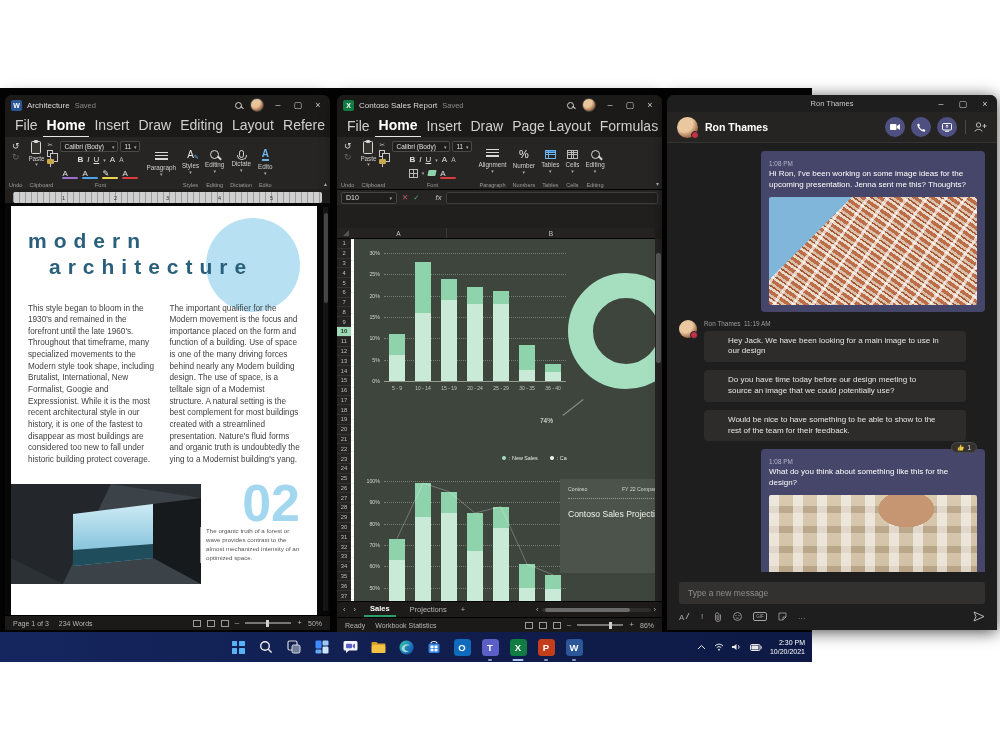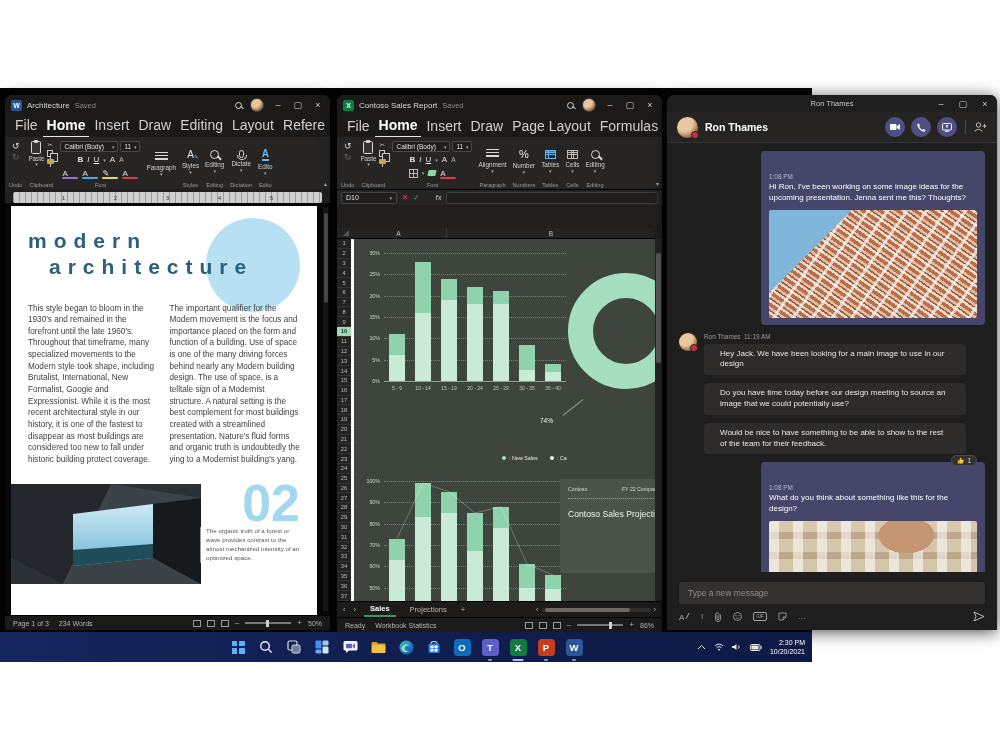--- a/index.html
+++ b/index.html
@@ -159,39 +159,39 @@
 .tm-head{height:31px;display:flex;align-items:center;padding:0 10px;background:#252423;border-bottom:1px solid #333;gap:7px;}
 .tm-ava{width:21px;height:21px;border-radius:50%;background:radial-gradient(circle at 35% 30%,#eac79e 0 42%,#a5714c 70%,#5d4231 100%);position:relative;flex:none;}
 .tm-ava::after{content:"";position:absolute;right:-1px;bottom:-1px;width:6px;height:6px;border-radius:50%;background:#c4314b;border:1.5px solid #252423;}
 .tm-ava.sm{width:18px;height:18px;}
 .tm-name{font-size:10.5px;font-weight:bold;color:#fff;}
 .tm-headr{margin-left:auto;display:flex;align-items:center;gap:6px;}
 .callbtn{width:20px;height:20px;border-radius:50%;background:#4f5082;display:flex;align-items:center;justify-content:center;}
 .tm-div{width:1px;height:14px;background:#4a4a4a;margin:0 2px;}
 .chat{position:absolute;left:0;right:0;top:48px;bottom:58px;padding:8px 12px;overflow:hidden;}
 .msg-sent{display:flex;justify-content:flex-end;position:relative;margin-bottom:8px;}
-.sbubble{width:224px;background:#46466a;border-radius:4px;padding:22px 8px 7px;position:relative;}
+.sbubble{width:224px;background:#46466a;border-radius:4px;padding:9px 8px 7px;position:relative;}
 .msg-time{font-size:6.4px;color:#b8b8cf;margin-bottom:2px;}
 .msg-text{font-size:8px;color:#fff;line-height:1.35;}
 .msg-img{width:100%;height:108px;margin-top:6px;border-radius:2px;}
 .img-facade{background:
  linear-gradient(135deg,#7fb6d9 0 26%,rgba(0,0,0,0) 26.5%),
  repeating-linear-gradient(125deg,rgba(255,255,255,.65) 0 3px,rgba(255,255,255,0) 3px 16px),
  repeating-linear-gradient(35deg,#bd6e48 0 3.5px,#e9d9c9 3.5px 6px,#a65731 6px 7.5px,#d8c2ae 7.5px 10px);}
 .img-model{height:118px;background:
  radial-gradient(ellipse 46px 30px at 66% 12%,#c69673 0 60%,rgba(0,0,0,0) 61%),
  radial-gradient(ellipse 22px 14px at 22% 92%,#141414 0 60%,rgba(0,0,0,0) 61%),
  radial-gradient(ellipse 18px 12px at 38% 99%,#2d2d2d 0 60%,rgba(0,0,0,0) 61%),
  repeating-linear-gradient(90deg,rgba(255,255,255,.55) 0 10px,rgba(0,0,0,0) 10px 24px),
  repeating-linear-gradient(0deg,rgba(120,90,55,.28) 0 7px,rgba(0,0,0,0) 7px 20px),
  linear-gradient(#d9cab0,#cdbc9e);}
 .msg-recv{display:flex;gap:7px;margin-bottom:8px;position:relative;}
 .recv-body{display:flex;flex-direction:column;gap:4px;}
 .meta{font-size:6.4px;color:#9c9c9c;}
-.rbubble{background:#2d2c2b;border-radius:4px;padding:5px 16px;font-size:8px;color:#e6e6e6;line-height:1.35;max-width:262px;}
+.rbubble{background:#2d2c2b;border-radius:4px;padding:5px 24px;font-size:8px;color:#e6e6e6;line-height:1.35;max-width:262px;}
 .indent{margin-left:25px;}
 .reaction{position:absolute;top:-7px;background:#33322f;border:1px solid #4a4a47;border-radius:8px;padding:1px 5px;font-size:6.4px;color:#ddd;display:flex;align-items:center;gap:3px;}
 .tm-inputzone{position:absolute;left:0;right:0;bottom:0;padding:6px 12px 8px;background:#1f1e1e;}
 .tm-input{width:100%;height:22px;background:#323130;border:none;border-radius:3px;color:#ddd;font-size:8.5px;padding:0 9px;outline:none;}
 .tm-input::placeholder{color:#8f8d8b;}
 .tm-tools{display:flex;align-items:center;gap:11px;margin-top:7px;color:#a8a6a4;}
 .tool{font-size:8px;color:#a8a6a4;display:flex;align-items:center;}
 .tool svg{display:block;}
 .tm-send{margin-left:auto;}
 

